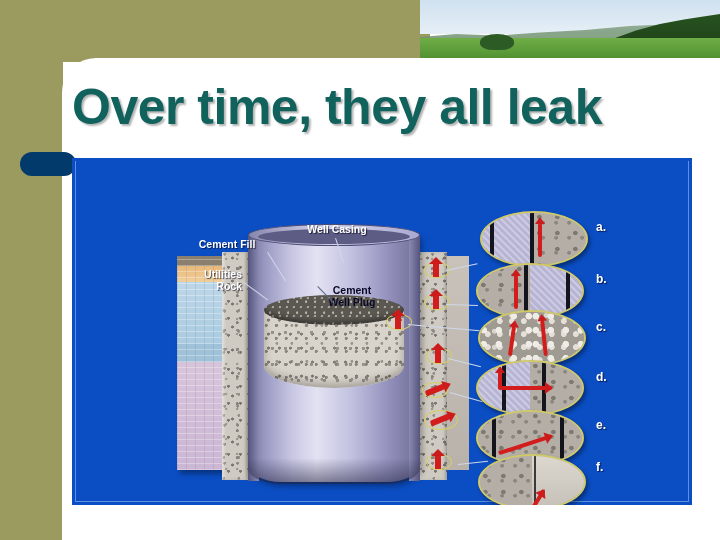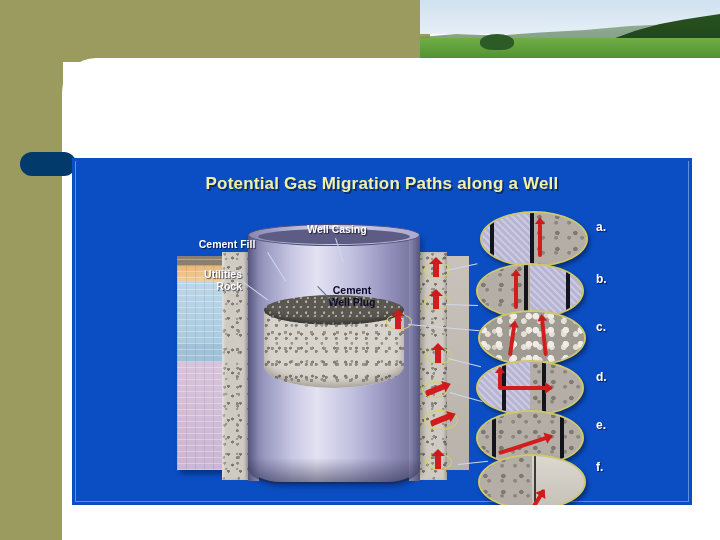--- a/index.html
+++ b/index.html
@@ -322,24 +322,24 @@
     <div class="hill-far"></div>
     <div class="treeline"></div>
     <div class="trees-mid"></div>
     <div class="field"></div>
     <div class="bush"></div>
   </div>
 
   <div class="white-panel"></div>
   <div class="navy-pill"></div>
 
+  <div class="title">Over time, they all leak</div>
 
   <div class="diagram">
     <div class="inner-rule"></div>
-    <div class="diagram-title">Potential Gas Migration Paths along a Well</div>
 
     <div class="strata-shadow"></div>
     <div class="strata">
       <div class="top-soil"></div>
       <div class="orange"></div>
       <div class="water"></div>
       <div class="water2"></div>
       <div class="rockpink"></div>
       <div class="hatch"></div>
     </div>

